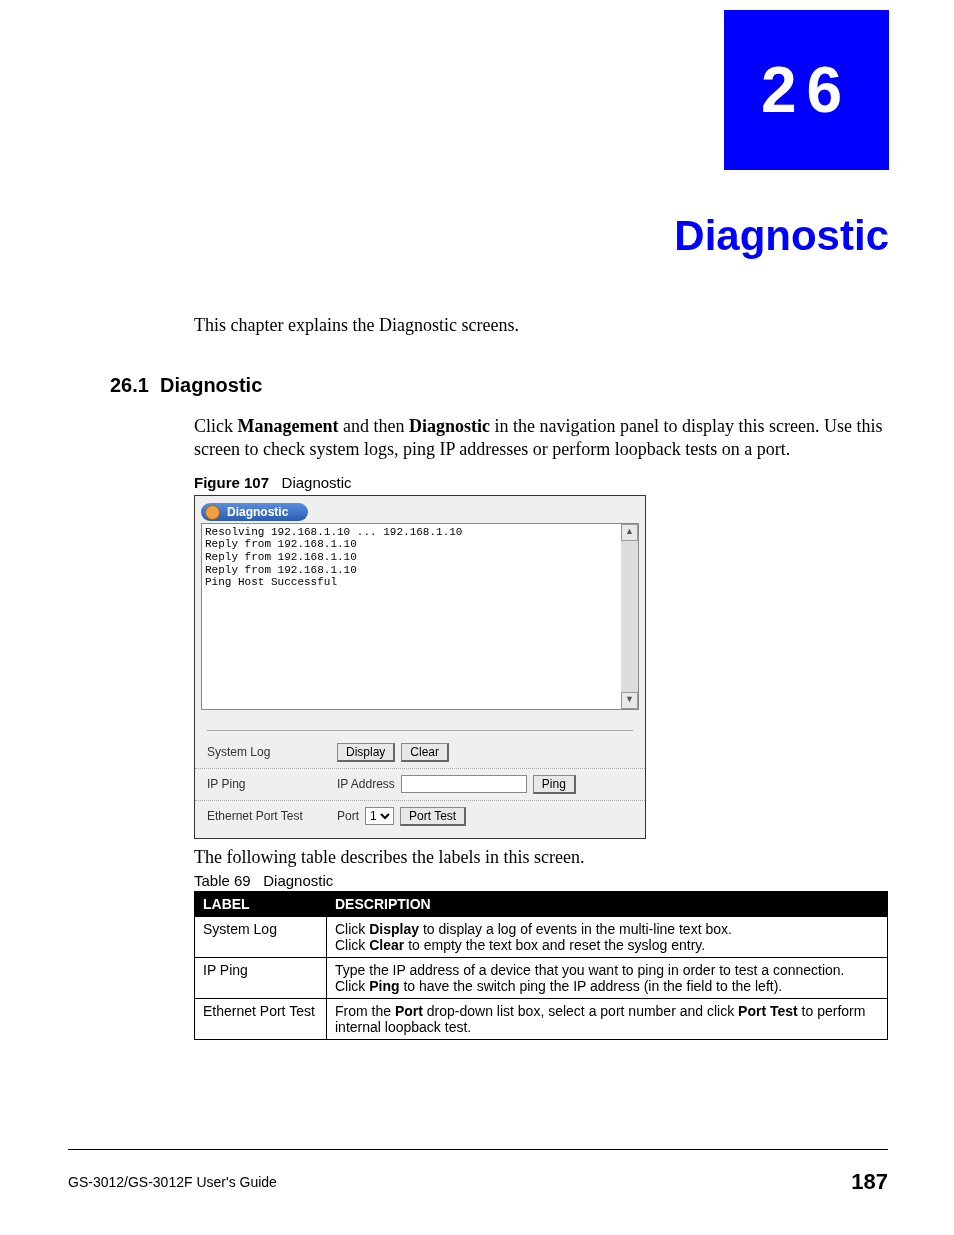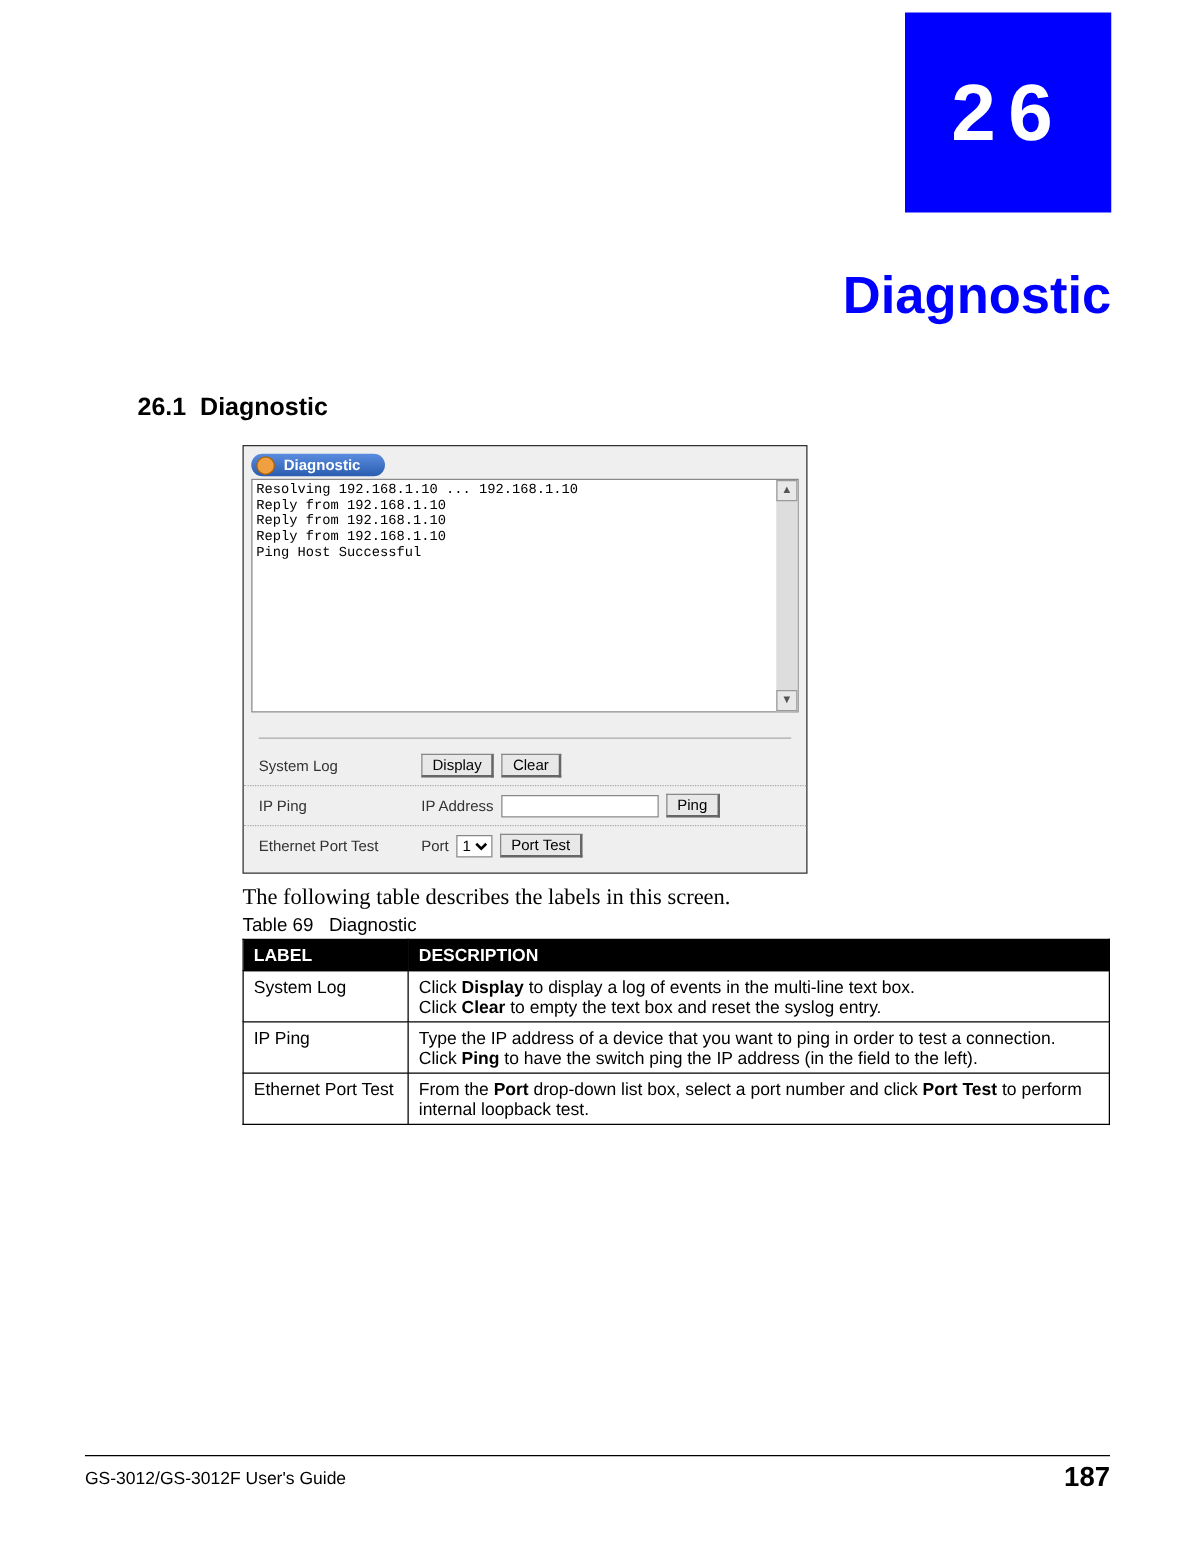--- a/index.html
+++ b/index.html
@@ -211,45 +211,52 @@
     padding:4px 8px;
     vertical-align: top;
   }
   table.desc td.col1 { width: 115px; }
   .footer {
     position: absolute;
     left: 68px;
     bottom: 40px;
     width: 820px;
     border-top: 1px solid #000;
-    padding-top: 4px;
+    padding-top: 19px;
     display: flex;
     justify-content: space-between;
     align-items: center;
     font-family: Arial, Helvetica, sans-serif;
   }
   .footer .guide { font-size: 14px; }
   .footer .pnum { font-size: 22px; font-weight: bold; }
 </style>
 </head>
 <body>
 
 <div class="page">
   <div class="chapter-box">
     <span>26</span>
   </div>
   <div class="chapter-title">Diagnostic</div>
 
   <div class="content">
+    <div class="intro">This chapter explains the Diagnostic screens.</div>
 
     <div class="section-head">
       <span>26.1</span>&nbsp;&nbsp;<span>Diagnostic</span>
     </div>
 
-
+    <div class="section-body">
+      <span>Click </span><span class="bold">Management</span><span> and then </span><span class="bold">Diagnostic</span><span> in the navigation panel to display this screen. Use this screen to check system logs, ping IP addresses or perform loopback tests on a port.</span>
+    </div>
+
+    <div class="figure-caption">
+      <span class="fb">Figure 107</span>&nbsp;&nbsp;&nbsp;<span>Diagnostic</span>
+    </div>
 
     <div class="screenshot">
       <div class="ss-tab">
         <span class="pill">
           <span class="dot"></span>
           <span>Diagnostic</span>
         </span>
       </div>
       <div class="ss-textarea-wrap">
         <div class="ss-textarea">Resolving 192.168.1.10 ... 192.168.1.10

